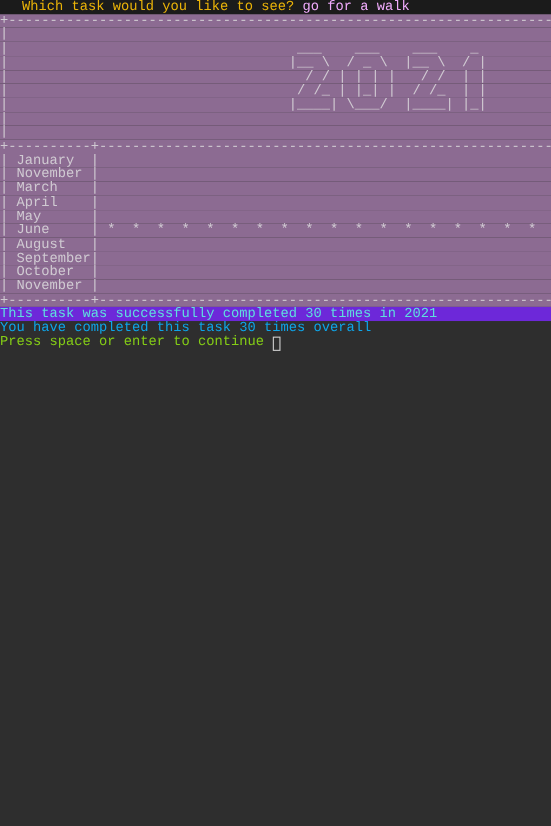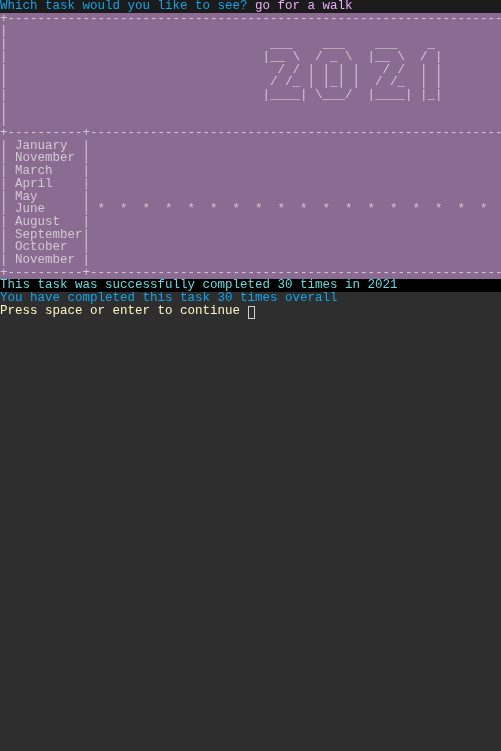--- a/index.html
+++ b/index.html
@@ -13,29 +13,29 @@
     line-height: 12.7px;
     overflow: hidden;
   }
   .line {
     white-space: pre;
     display: block;
   }
   .prompt-bg {
     background: #1b1b1b;
   }
-  .white { color: #0ea5e9; }
+  .white { color: #eab308; padding-left: 20px; }
   .green { color: #f0abfc; }
   .purple-bg {
     background: #8c6b92;
     color: #d0cad2;
   }
-  .stat1 { color: #5fdede; background:#000000; }
+  .stat1 { color: #5fdede; background:#6d28d9; }
   .stat2 { color: #0ea5e9; background:#2e2e2e; }
-  .continue { color: #fef9c3; background:#2e2e2e; }
+  .continue { color: #84cc16; background:#2e2e2e; }
   .cursor {
     display: inline-block;
     width: 7px;
     height: 13px;
     border: 1px solid #d0d0d0;
     box-sizing: border-box;
     vertical-align: bottom;
     margin-bottom: -1px;
   }
 </style>

